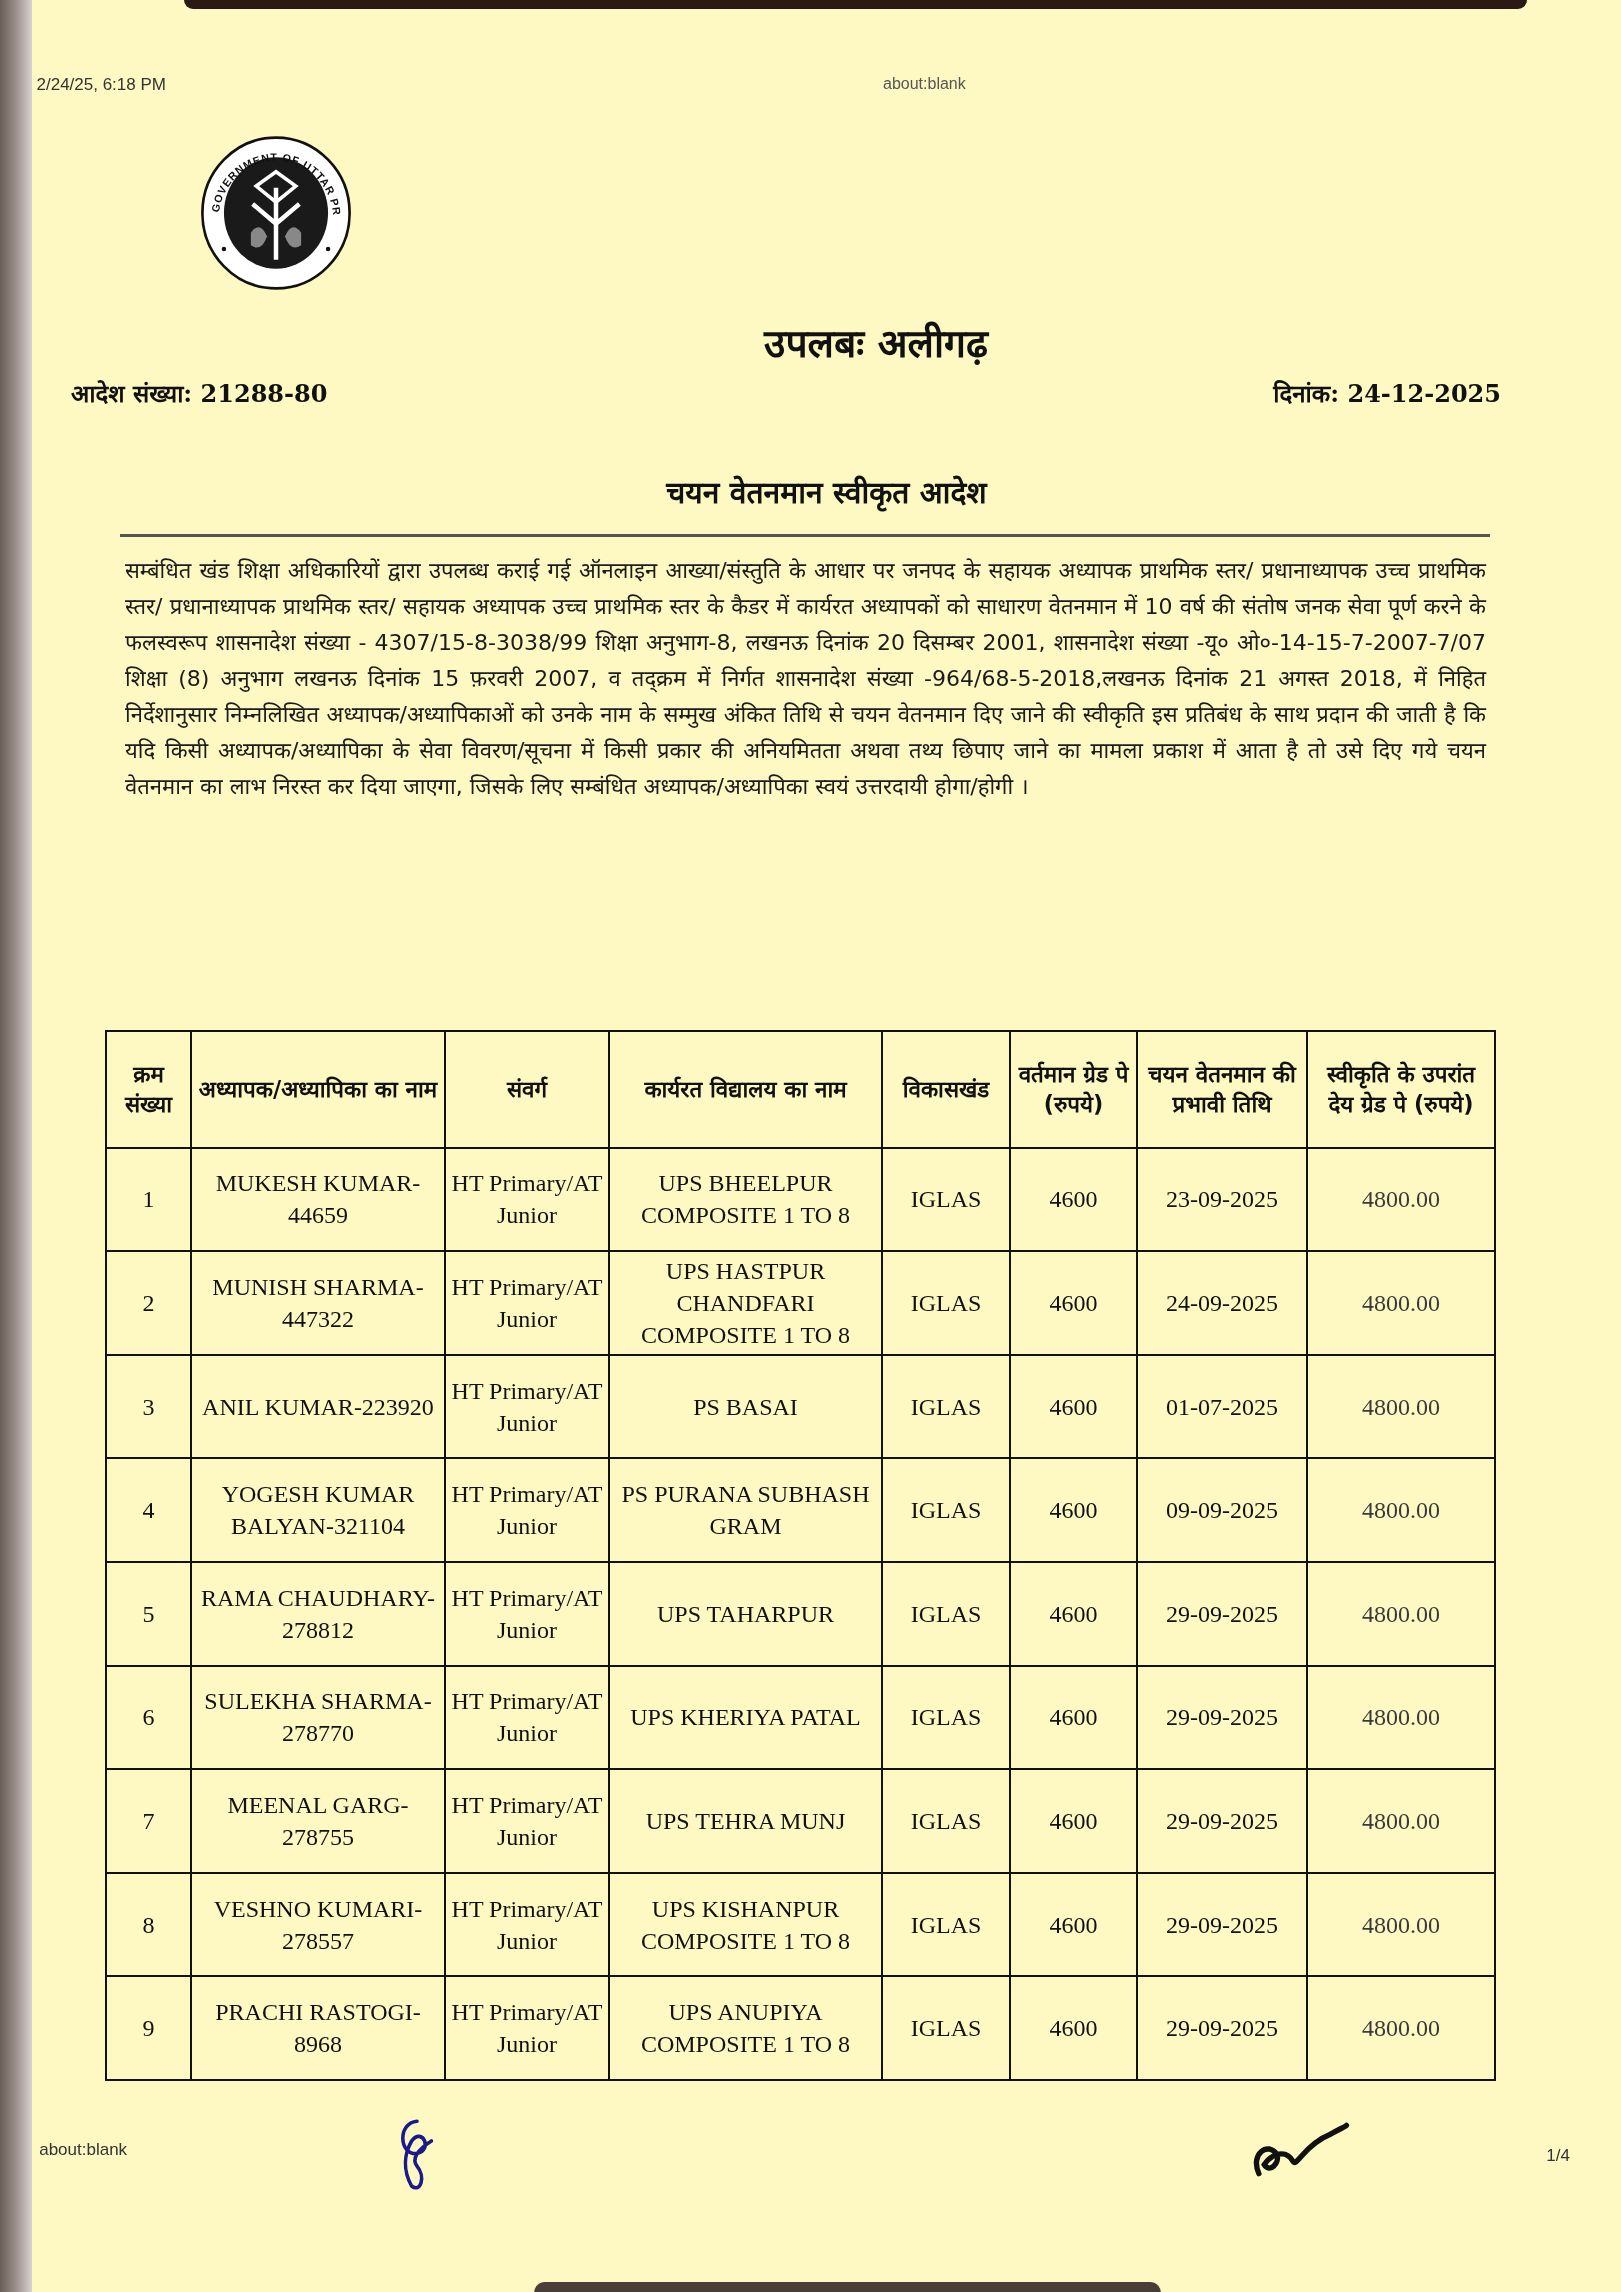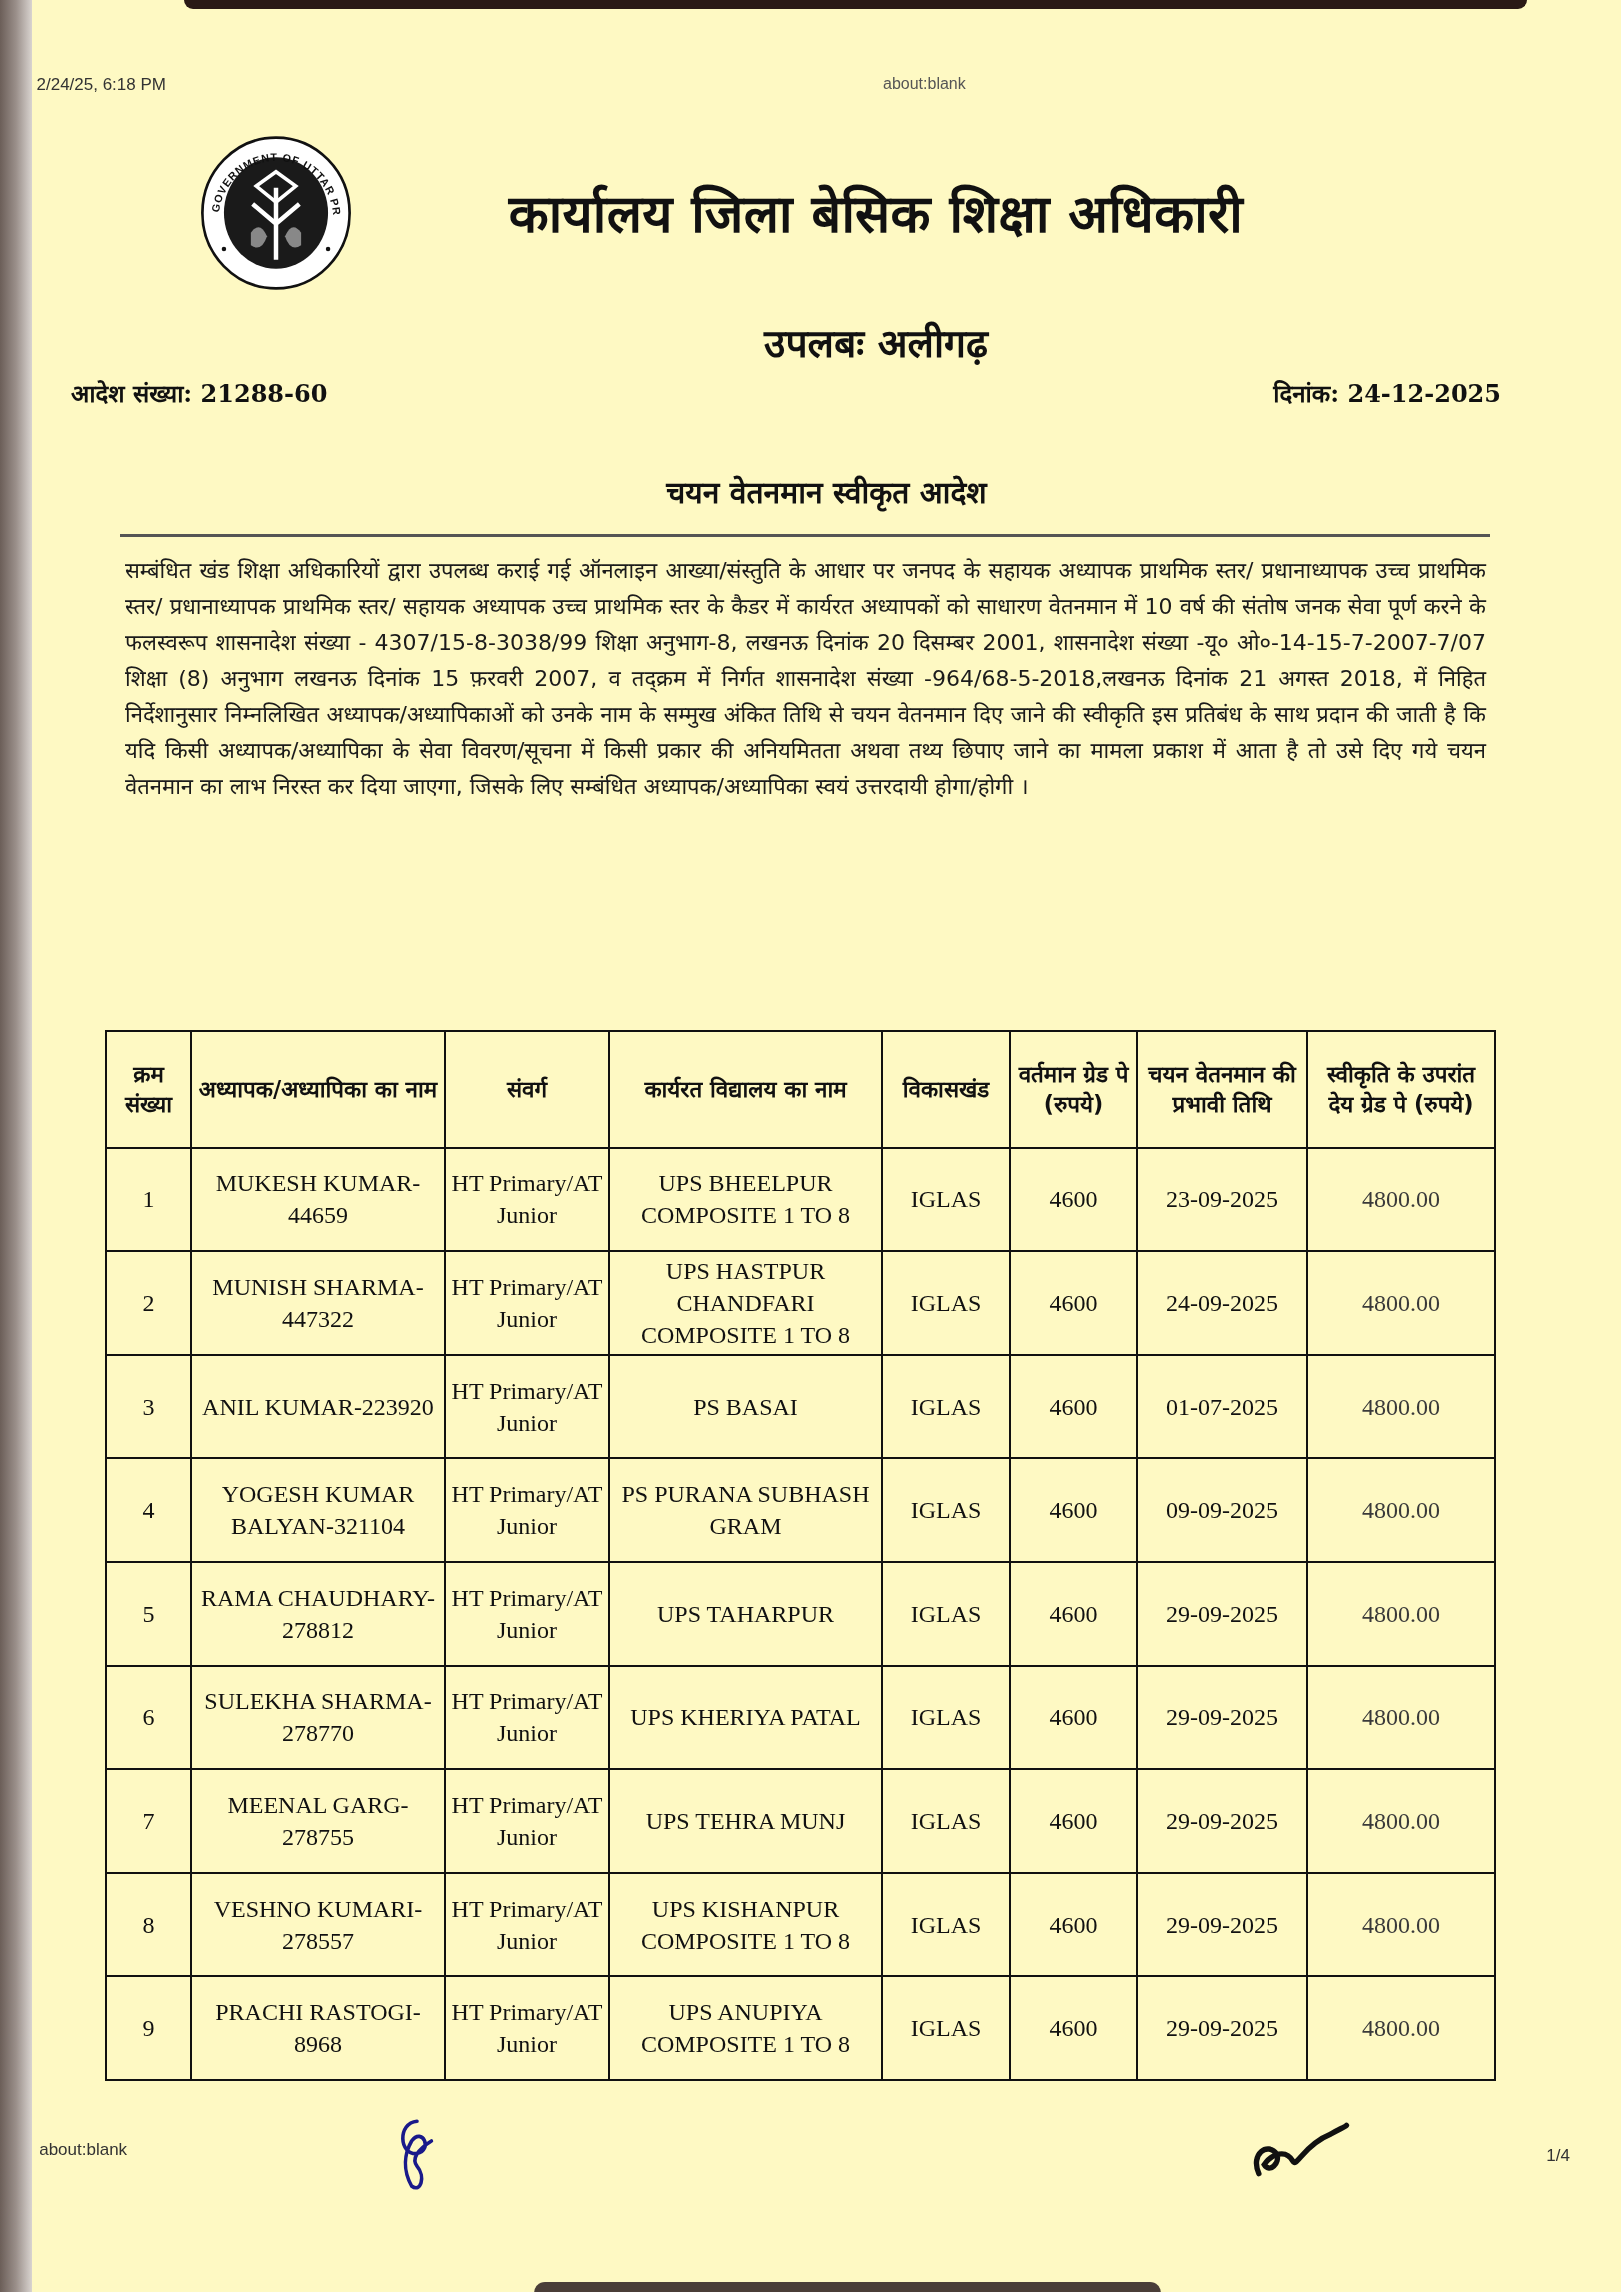--- a/index.html
+++ b/index.html
@@ -116,24 +116,23 @@
       </text>
       <path d="M88 60 L88 140 M88 100 L62 78 M88 100 L114 78" stroke="#fff" stroke-width="5" fill="none"></path>
       <path d="M66 58 L88 42 L110 58 L88 76 Z" fill="none" stroke="#fff" stroke-width="4"></path>
       <path d="M60 110 q10 -14 18 4 q-6 18 -18 10 z" fill="#888"></path>
       <path d="M116 110 q-10 -14 -18 4 q6 18 18 10 z" fill="#888"></path>
       <circle cx="30" cy="128" r="2.5" fill="#111"></circle>
       <circle cx="146" cy="128" r="2.5" fill="#111"></circle>
     </svg>
   </div>
 
-  <div class="title-main">कार्यालय जिला बेसिक शिक्षा अधिकारी</div>
   <div class="title-district">उपलबः अलीगढ़</div>
 
-  <div class="order-no">आदेश संख्या: 21288-60</div>
+  <div class="order-no">आदेश संख्या: 21288-80</div>
   <div class="order-date">दिनांक: 24-12-2025</div>
 
   <div class="order-heading">चयन वेतनमान स्वीकृत आदेश</div>
   <div class="rule"></div>
 
   <div class="para">सम्बंधित खंड शिक्षा अधिकारियों द्वारा उपलब्ध कराई गई ऑनलाइन आख्या/संस्तुति के आधार पर जनपद के सहायक अध्यापक प्राथमिक स्तर/ प्रधानाध्यापक उच्च प्राथमिक स्तर/ प्रधानाध्यापक प्राथमिक स्तर/ सहायक अध्यापक उच्च प्राथमिक स्तर के कैडर में कार्यरत अध्यापकों को साधारण वेतनमान में 10 वर्ष की संतोष जनक सेवा पूर्ण करने के फलस्वरूप शासनादेश संख्या - 4307/15-8-3038/99 शिक्षा अनुभाग-8, लखनऊ दिनांक 20 दिसम्बर 2001, शासनादेश संख्या -यू० ओ०-14-15-7-2007-7/07 शिक्षा (8) अनुभाग लखनऊ दिनांक 15 फ़रवरी 2007, व तद्क्रम में निर्गत शासनादेश संख्या -964/68-5-2018,लखनऊ दिनांक 21 अगस्त 2018, में निहित निर्देशानुसार निम्नलिखित अध्यापक/अध्यापिकाओं को उनके नाम के सम्मुख अंकित तिथि से चयन वेतनमान दिए जाने की स्वीकृति इस प्रतिबंध के साथ प्रदान की जाती है कि यदि किसी अध्यापक/अध्यापिका के सेवा विवरण/सूचना में किसी प्रकार की अनियमितता अथवा तथ्य छिपाए जाने का मामला प्रकाश में आता है तो उसे दिए गये चयन वेतनमान का लाभ निरस्त कर दिया जाएगा, जिसके लिए सम्बंधित अध्यापक/अध्यापिका स्वयं उत्तरदायी होगा/होगी ।</div>
 
   <table class="grid">
     <colgroup>
       <col style="width:85px">

